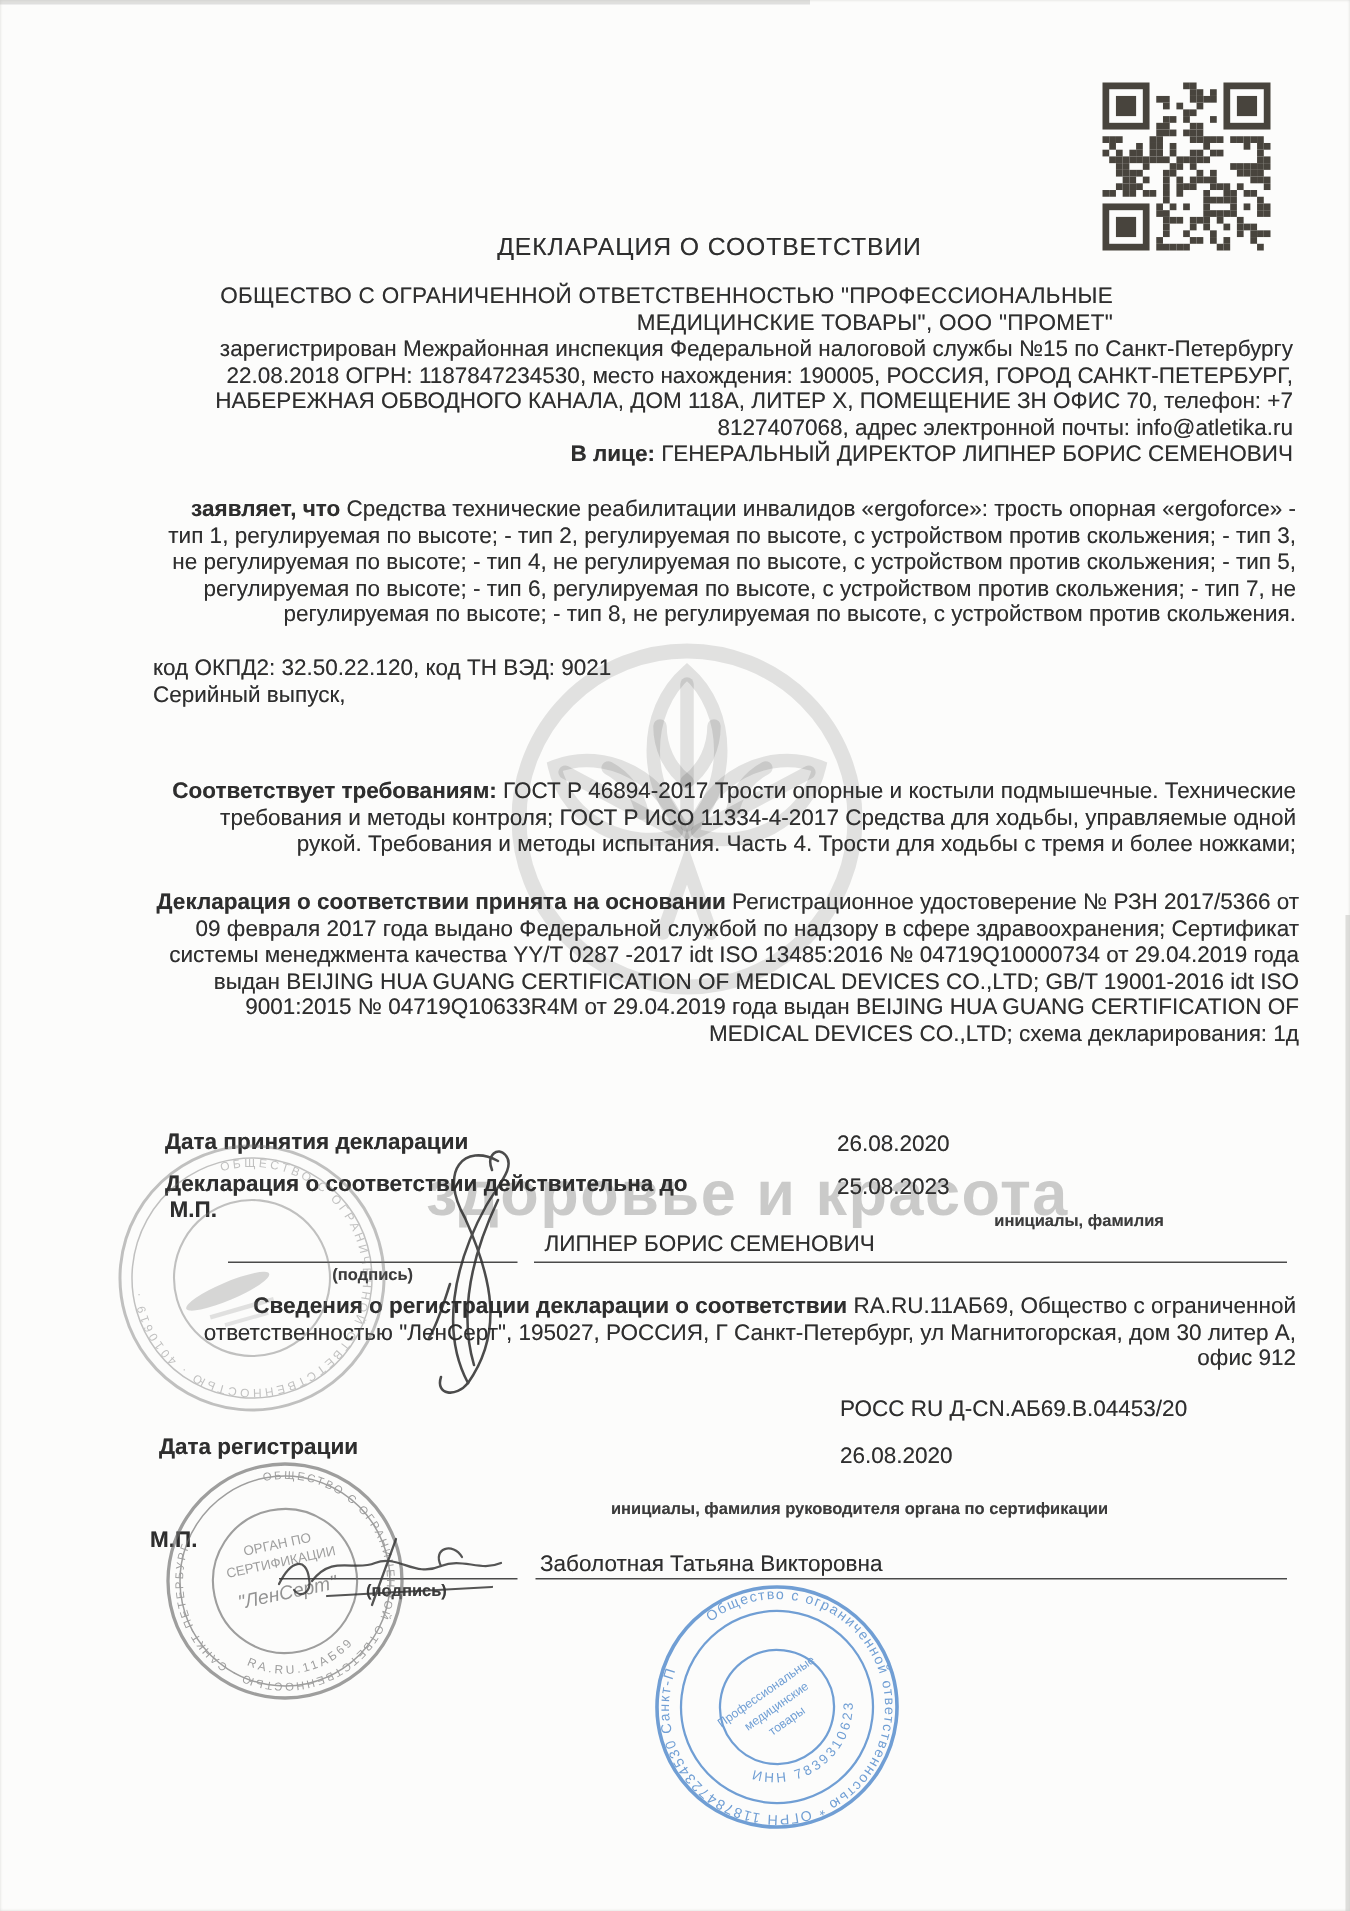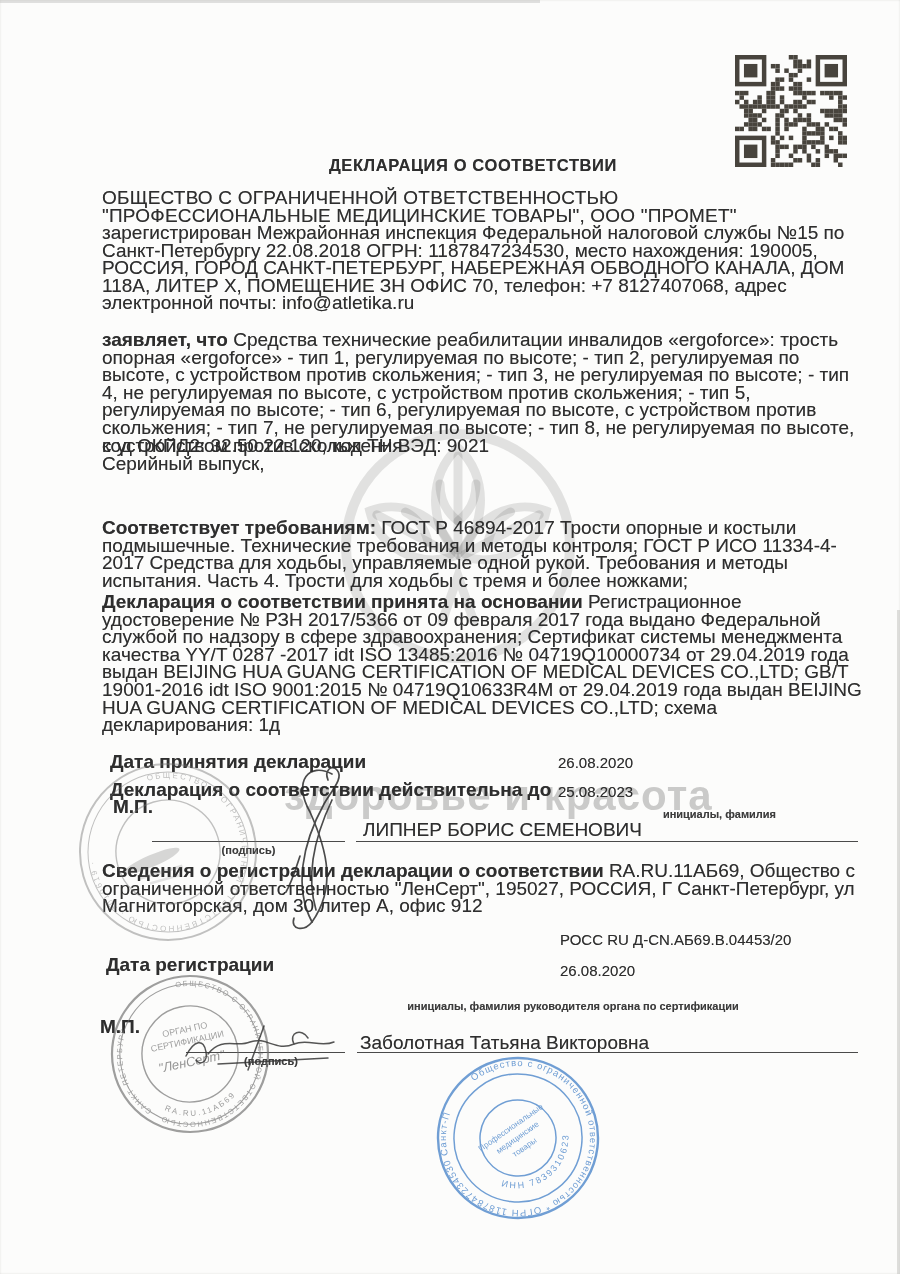--- a/index.html
+++ b/index.html
@@ -1,26 +1,26 @@
 <!DOCTYPE html>
 <html><head>
 <meta charset="utf-8">
 <style>
   html,body{margin:0;padding:0;background:#e9e9e7;}
   .page{position:relative;width:900px;height:1274px;background:#fcfcfb;margin:0 auto;
         font-family:"Liberation Sans",sans-serif;color:#2e2e2e;overflow:hidden;
         box-shadow:inset 0 0 2px #d7d7d4;}
   .abs{position:absolute;}
   .b{font-weight:bold;}
-  .para{font-size:19px;line-height:17.6px;text-shadow:0 0 .4px rgba(40,40,40,.45);}
+  .para{font-size:15px;line-height:17.6px;text-shadow:0 0 .4px rgba(40,40,40,.45);text-align:right;}
   .caps{letter-spacing:.2px;}
   .nw{white-space:nowrap;}
   .cap{font-size:11px;font-weight:bold;color:#3c3c3c;text-align:center;text-shadow:0 0 .3px rgba(40,40,40,.4);}
   .sigline{border-top:1.6px solid #4a4a4a;height:0;}
-  .title{font-size:16.5px;font-weight:bold;letter-spacing:.6px;text-align:center;text-shadow:0 0 .4px rgba(40,40,40,.5);}
+  .title{font-size:16.5px;font-weight:normal;letter-spacing:.6px;text-align:center;text-shadow:0 0 .4px rgba(40,40,40,.5);}
   .value{font-size:15px;text-shadow:0 0 .4px rgba(40,40,40,.45);}
   .wm-brand{font-size:97px;font-weight:bold;letter-spacing:-1px;color:rgba(118,118,118,.50);mix-blend-mode:multiply;}
   .wm-tag{font-size:42px;font-weight:bold;letter-spacing:1px;color:rgba(150,150,150,.48);mix-blend-mode:multiply;}
   svg{overflow:visible;}
   svg text{font-family:"Liberation Sans",sans-serif;}
   .edge-top{left:0;top:0;width:540px;height:3px;background:#bdbdbb;opacity:.45;}
   .edge-right{right:0;top:610px;width:3px;height:664px;background:#c9c9c6;opacity:.6;}
 </style>
 </head>
 <body>
@@ -268,20 +268,24 @@
       <path d="M104,196 L120,150 L136,196"></path>
     </g>
   </svg>
 
   <div class="abs wm-tag nw" style="left:284px;top:772px;">здоровье и красота</div>
 
   <div class="abs title" style="left:90px;top:156px;width:766px;">ДЕКЛАРАЦИЯ О СООТВЕТСТВИИ</div>
 
   <div class="abs para caps" style="left:102px;top:189px;width:640px;">ОБЩЕСТВО С ОГРАНИЧЕННОЙ ОТВЕТСТВЕННОСТЬЮ "ПРОФЕССИОНАЛЬНЫЕ МЕДИЦИНСКИЕ ТОВАРЫ", ООО "ПРОМЕТ"</div>
   <div class="abs para" style="left:102px;top:224px;width:760px;">зарегистрирован Межрайонная инспекция Федеральной налоговой службы №15 по Санкт-Петербургу 22.08.2018 ОГРН: 1187847234530, место нахождения: 190005, РОССИЯ, ГОРОД САНКТ-ПЕТЕРБУРГ, НАБЕРЕЖНАЯ ОБВОДНОГО КАНАЛА, ДОМ 118А, ЛИТЕР Х, ПОМЕЩЕНИЕ ЗН ОФИС 70, телефон: +7 8127407068, адрес электронной почты: info@atletika.ru</div>
+  <div class="abs para" style="left:102px;top:294px;width:760px;">
+    <span class="b">В лице:</span>
+    <span>ГЕНЕРАЛЬНЫЙ ДИРЕКТОР ЛИПНЕР БОРИС СЕМЕНОВИЧ</span>
+  </div>
 
   <div class="abs para" style="left:102px;top:331px;width:762px;">
     <span class="b">заявляет, что</span>
     <span>Средства технические реабилитации инвалидов «ergoforce»: трость опорная «ergoforce» - тип 1, регулируемая по высоте; - тип 2, регулируемая по высоте, с устройством против скольжения; - тип 3, не регулируемая по высоте; - тип 4, не регулируемая по высоте, с устройством против скольжения; - тип 5, регулируемая по высоте; - тип 6, регулируемая по высоте, с устройством против скольжения; - тип 7, не регулируемая по высоте; - тип 8, не регулируемая по высоте, с устройством против скольжения.</span>
   </div>
   <div class="abs para nw" style="left:102px;top:437px;">код ОКПД2: 32.50.22.120, код ТН ВЭД: 9021</div>
   <div class="abs para nw" style="left:102px;top:455px;">Серийный выпуск,</div>
   <div class="abs para" style="left:102px;top:519px;width:762px;">
     <span class="b">Соответствует требованиям:</span>
     <span>ГОСТ Р 46894-2017 Трости опорные и костыли подмышечные. Технические требования и методы контроля; ГОСТ Р ИСО 11334-4-2017 Средства для ходьбы, управляемые одной рукой. Требования и методы испытания. Часть 4. Трости для ходьбы с тремя и более ножками;</span>

